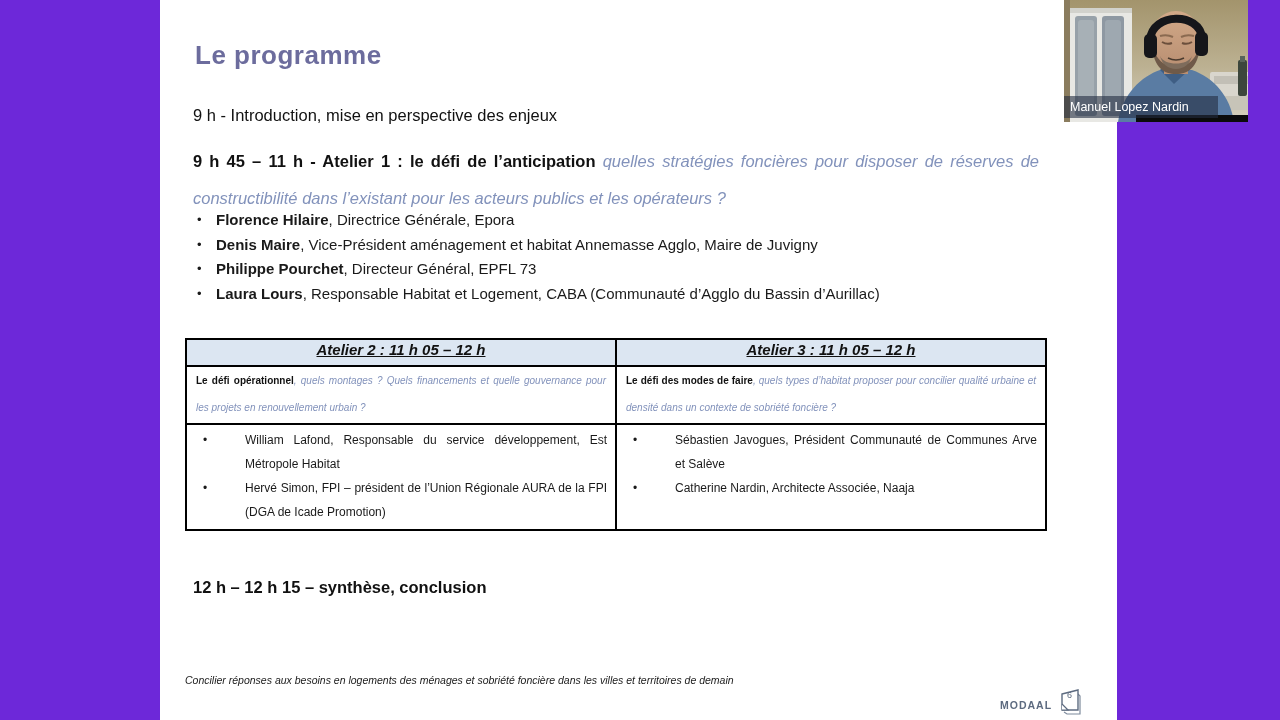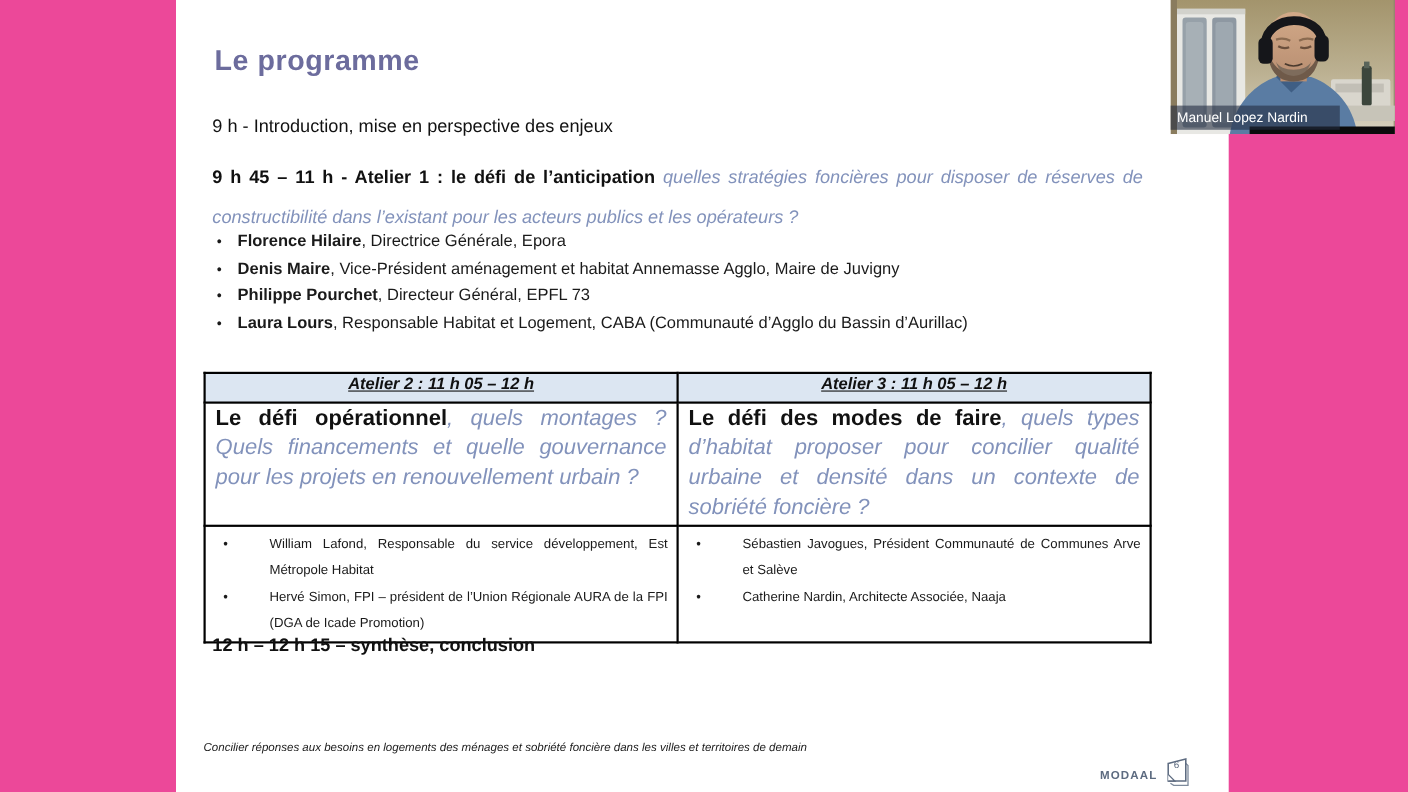--- a/index.html
+++ b/index.html
@@ -1,16 +1,16 @@
 <!DOCTYPE html>
 <html><head>
 <meta charset="utf-8">
 <style>
   html,body{margin:0;padding:0;background:#000;}
-  .stage{position:relative;width:1280px;height:720px;background:#ec4899;overflow:hidden;
+  .stage{position:relative;width:1280px;height:720px;background:#6d28d9;overflow:hidden;
          font-family:"Liberation Sans",sans-serif;}
   .slide{position:absolute;left:160px;top:0;width:957px;height:720px;background:#fff;}
 
   .slide-title{position:absolute;left:35px;top:40px;margin:0;font-size:26px;font-weight:bold;
                color:#6c6c9d;letter-spacing:.5px;}
 
   .intro-line{position:absolute;left:33px;top:106px;font-size:16.5px;font-weight:normal;color:#111;}
 
   .atelier1{position:absolute;left:33px;top:143px;width:846px;margin:0;font-size:16.5px;
             line-height:37px;text-align:justify;color:#111;}
@@ -21,39 +21,39 @@
               font-size:15px;color:#1a1a1a;}
   ul.speakers li{position:relative;padding-left:23px;line-height:24.5px;}
   ul.speakers li::before{content:"•";position:absolute;left:4px;font-size:13px;}
   ul.speakers b{font-weight:bold;}
 
   table.ateliers{position:absolute;left:25px;top:338px;width:862px;border-collapse:collapse;
                  table-layout:fixed;}
   table.ateliers th,table.ateliers td{border:2px solid #000;vertical-align:top;}
   table.ateliers th{height:23px;background:#dce6f2;font-size:15px;font-style:italic;
                     font-weight:bold;color:#111;text-align:center;padding:1px 4px;text-decoration:underline;}
-  td.defi{font-size:20px;line-height:27px;padding:0 9px 2px 9px;text-align:justify;color:#111;}
+  td.defi{font-size:10px;line-height:27px;padding:0 9px 2px 9px;text-align:justify;color:#111;}
   td.defi b{font-weight:bold;}
   td.names{padding:3px 8px 5px 8px;}
   td.names ul{margin:0;padding:0;list-style:none;font-size:12px;line-height:24px;color:#1a1a1a;}
   td.names li{position:relative;padding-left:50px;text-align:justify;}
   td.names li::before{content:"•";position:absolute;left:8px;font-size:12px;}
 
   .closing-line{position:absolute;left:33px;top:578px;font-size:16.5px;font-weight:bold;color:#111;}
 
   .footer{position:absolute;left:25px;top:672px;color:#1a1a1a;}
   .footer-l1{font-size:11.5px;font-weight:bold;line-height:16px;}
   .footer-l2{font-size:10.5px;font-style:italic;line-height:16px;}
 
   .brand{position:absolute;left:840px;top:688px;width:100px;height:28px;color:#5d6b80;}
   .brand-text{position:absolute;left:0;top:11px;font-size:10.5px;letter-spacing:1px;font-weight:bold;}
   .page-icon{position:absolute;left:58px;top:0;width:24px;height:27px;}
   .page-icon .num{position:absolute;left:9px;top:2px;font-size:9px;color:#5d6b80;}
 
-  .webcam{position:absolute;left:1064px;top:0;width:204px;height:122px;overflow:hidden;}
+  .webcam{position:absolute;left:1064px;top:0;width:184px;height:122px;overflow:hidden;}
   .webcam svg{display:block;}
   .name-label{position:absolute;left:0;top:96px;height:22px;width:148px;
               background:rgba(35,45,65,.6);color:#fff;font-size:12.5px;line-height:22px;
               padding-left:6px;white-space:nowrap;}
 </style>
 </head>
 <body>
 
 <div class="stage">
 

